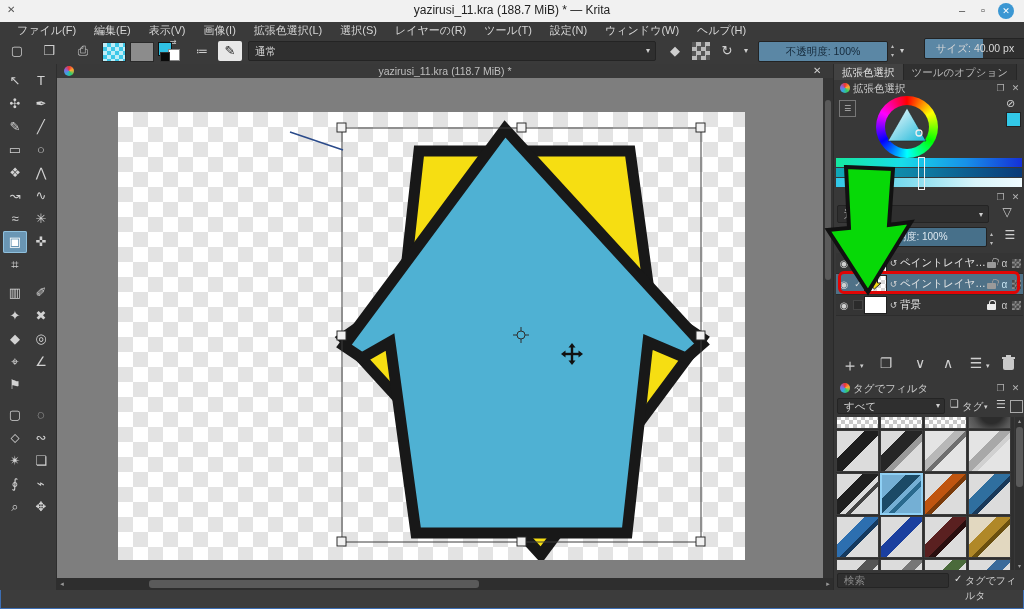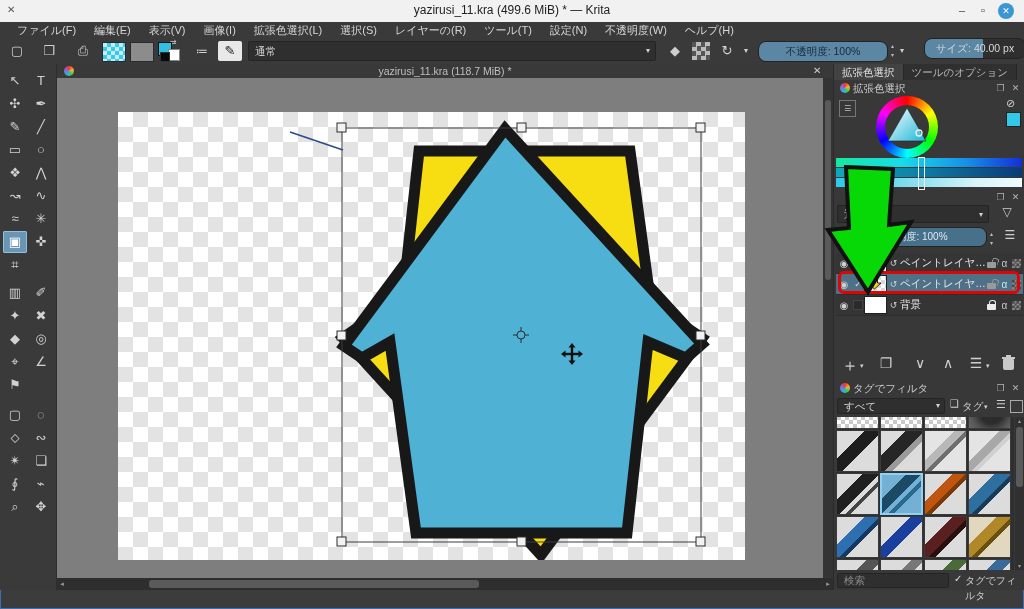--- a/index.html
+++ b/index.html
@@ -11,21 +11,21 @@
   
   .titlebar{left:0;top:0;width:1024px;height:22px;background:#f1f1f1;border-bottom:1px solid #c9c9c9;color:#222;}
   .wbtn{top:3px;width:16px;height:16px;line-height:15px;text-align:center;color:#444;font-size:11px;cursor:default;}
   .closebtn{background:#3b97d3;color:#fff;border-radius:50%;font-size:9px;line-height:16px;}
   
   .menubar{left:0;top:22px;width:1024px;height:16px;background:#3a3a3a;display:flex;align-items:center;padding-left:8px;box-sizing:border-box;}
   .menuitem{color:#d6d6d6;font-size:11px;padding:0 9px;line-height:16px;}
   
   .toolbar{left:0;top:38px;width:1024px;height:26px;background:#3a3a3a;border-bottom:1px solid #2e2e2e;}
   .tbtn{top:3px;height:20px;line-height:20px;font-size:13px;color:#cfcfcf;text-align:center;}
-  .slider{height:19px;background:#2f2f2f;border:1px solid #232323;border-radius:8px;font-size:10.5px;color:#d8d8d8;text-align:center;line-height:19px;overflow:hidden;}
+  .slider{height:19px;background:#2f2f2f;border:1px solid #232323;border-radius:2px;font-size:10.5px;color:#d8d8d8;text-align:center;line-height:19px;overflow:hidden;}
   .sliderfill{position:absolute;left:0;top:0;bottom:0;background:#5b87a5;}
   .slidertext{position:relative;z-index:2;}
   .spin{width:9px;top:4px;font-size:6px;line-height:9px;color:#bbb;text-align:center;}
   
   .toolbox{left:0;top:64px;width:56px;height:526px;background:#3a3a3a;border-right:1px solid #2e2e2e;}
   .tool{position:absolute;width:24px;height:22px;line-height:22px;text-align:center;font-size:13px;color:#d2d2d2;border-radius:2px;}
   .tool.sel{background:#6a96b4;color:#fff;box-shadow:inset 0 0 0 1px #8fc0dd;}
   
   .canvasregion{left:57px;top:64px;width:776px;height:526px;background:#3a3a3a;}
   .tabbar{left:0;top:0;width:776px;height:14px;background:#393939;border-bottom:1px solid #2c2c2c;}
@@ -63,37 +63,37 @@
   .statusbar{left:0;top:590px;width:1024px;height:19px;background:#3a3a3a;border-top:1px solid #2c2c2c;color:#c9c9c9;font-size:10.5px;}
   .kritaball{width:10px;height:10px;border-radius:50%;background:conic-gradient(#e33,#fa3,#3c6,#3ad,#86d,#e33);}
 </style>
 </head>
 <body>
 
 <div id="app">
 
   <div class="abs titlebar">
     <span class="abs i" style="left:7px;top:4px;font-size:10px;color:#555;">✕</span>
-    <div class="abs" style="left:0;width:1024px;text-align:center;font-size:12px;line-height:21px;">yazirusi_11.kra (499.6 MiB) * — Krita</div>
+    <div class="abs" style="left:0;width:1024px;text-align:center;font-size:12px;line-height:21px;">yazirusi_11.kra (188.7 MiB) * — Krita</div>
     <span class="abs wbtn" style="left:954px;">–</span>
     <span class="abs wbtn" style="left:975px;">▫</span>
     <span class="abs wbtn closebtn" style="left:998px;">✕</span>
   </div>
 
   <div class="abs menubar">
     <span class="menuitem">ファイル(F)</span>
     <span class="menuitem">編集(E)</span>
     <span class="menuitem">表示(V)</span>
     <span class="menuitem">画像(I)</span>
     <span class="menuitem">拡張色選択(L)</span>
     <span class="menuitem">選択(S)</span>
     <span class="menuitem">レイヤーの(R)</span>
     <span class="menuitem">ツール(T)</span>
     <span class="menuitem">設定(N)</span>
-    <span class="menuitem">不透明度(W)</span>
+    <span class="menuitem">ウィンドウ(W)</span>
     <span class="menuitem">ヘルプ(H)</span>
   </div>
 
   <div class="abs toolbar">
     <span class="abs tbtn" style="left:6px;width:22px;">▢</span>
     <span class="abs tbtn" style="left:38px;width:22px;">❒</span>
     <span class="abs tbtn" style="left:72px;width:22px;">⎙</span>
     <div class="abs" style="left:102px;top:4px;width:22px;height:18px;background:conic-gradient(#3ec8e8 25%,#bfeef8 0 50%,#3ec8e8 0 75%,#bfeef8 0) 0 0/8px 8px;border:1px solid #2a2a2a;"></div>
     <div class="abs" style="left:130px;top:4px;width:22px;height:18px;background:#8c8c8c;border:1px solid #2a2a2a;"></div>
 

